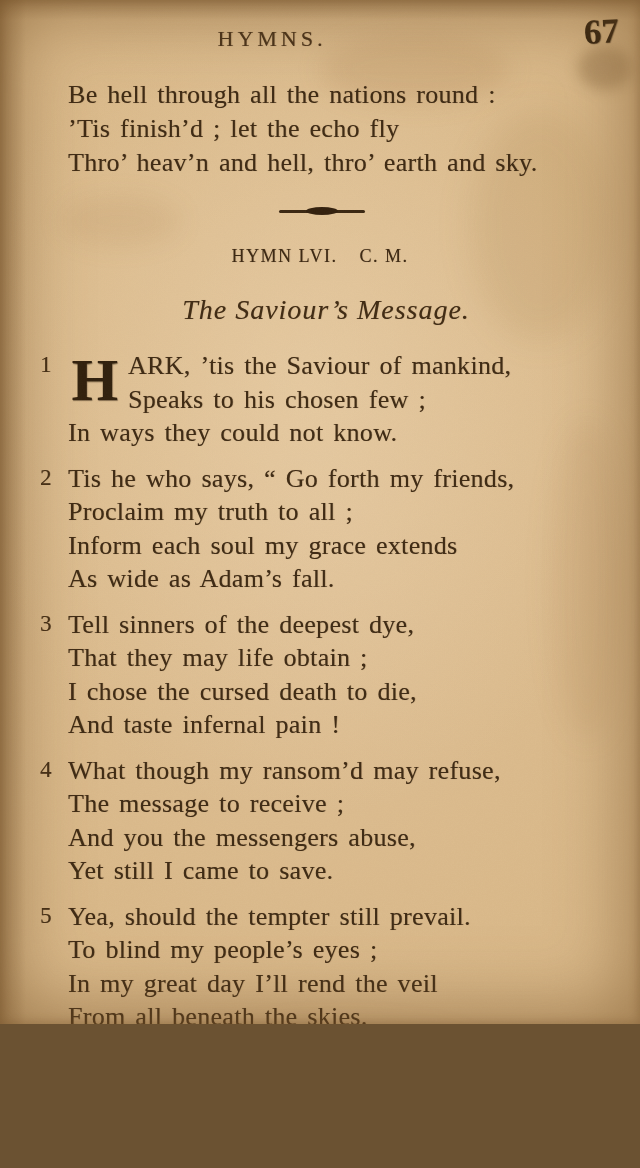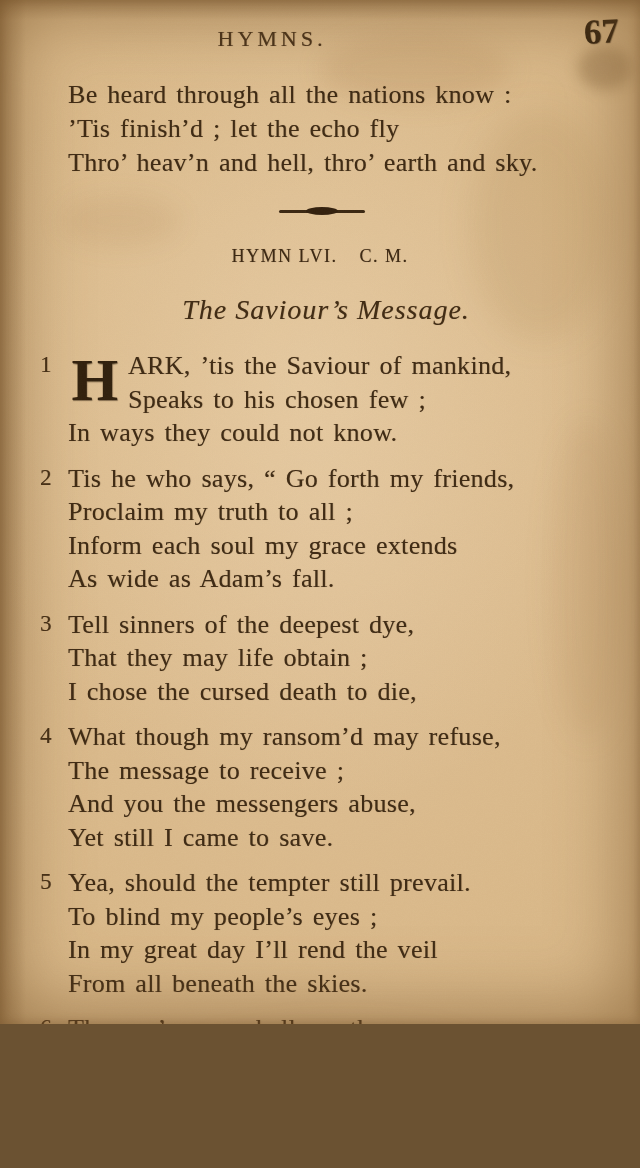--- a/index.html
+++ b/index.html
@@ -89,21 +89,21 @@
   <div class="stain s2"></div>
   <div class="stain s3"></div>
   <div class="stain s4"></div>
   <div class="stain s5"></div>
   <div class="stain s6"></div>
 
   <div class="running-head">HYMNS.</div>
   <div class="page-number">67</div>
 
   <div class="opening">
-    <div>Be heard through all the nations know :</div>
+    <div>Be hell through all the nations round :</div>
     <div>’Tis finish’d ; let the echo fly</div>
     <div>Thro’ heav’n and hell, thro’ earth and sky.</div>
   </div>
 
   <div class="divider">
     <div class="bar"></div>
     <div class="lens"></div>
   </div>
 
   <div class="hymn-heading">
@@ -132,20 +132,21 @@
         <div>As wide as Adam’s fall.</div>
       </div>
     </div>
 
     <div class="verse">
       <div class="verse-num">3</div>
       <div class="verse-lines">
         <div>Tell sinners of the deepest dye,</div>
         <div>That they may life obtain ;</div>
         <div>I chose the cursed death to die,</div>
+        <div>And taste infernal pain !</div>
       </div>
     </div>
 
     <div class="verse">
       <div class="verse-num">4</div>
       <div class="verse-lines">
         <div>What though my ransom’d may refuse,</div>
         <div>The message to receive ;</div>
         <div>And you the messengers abuse,</div>
         <div>Yet still I came to save.</div>

